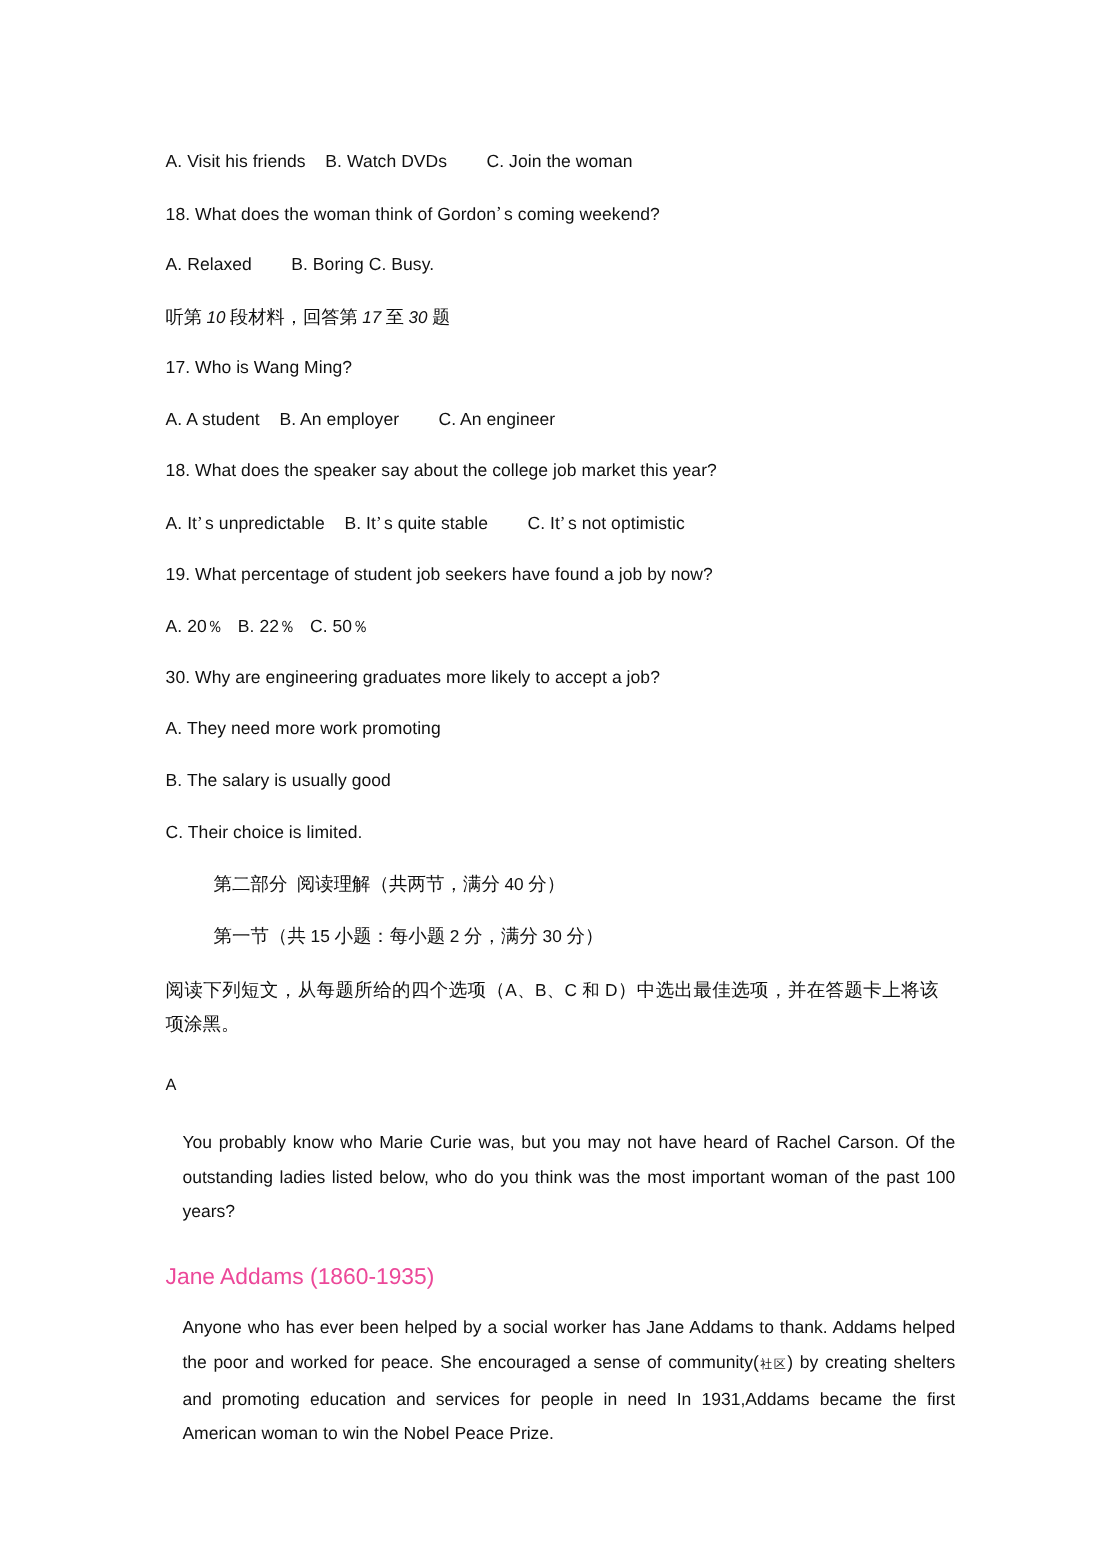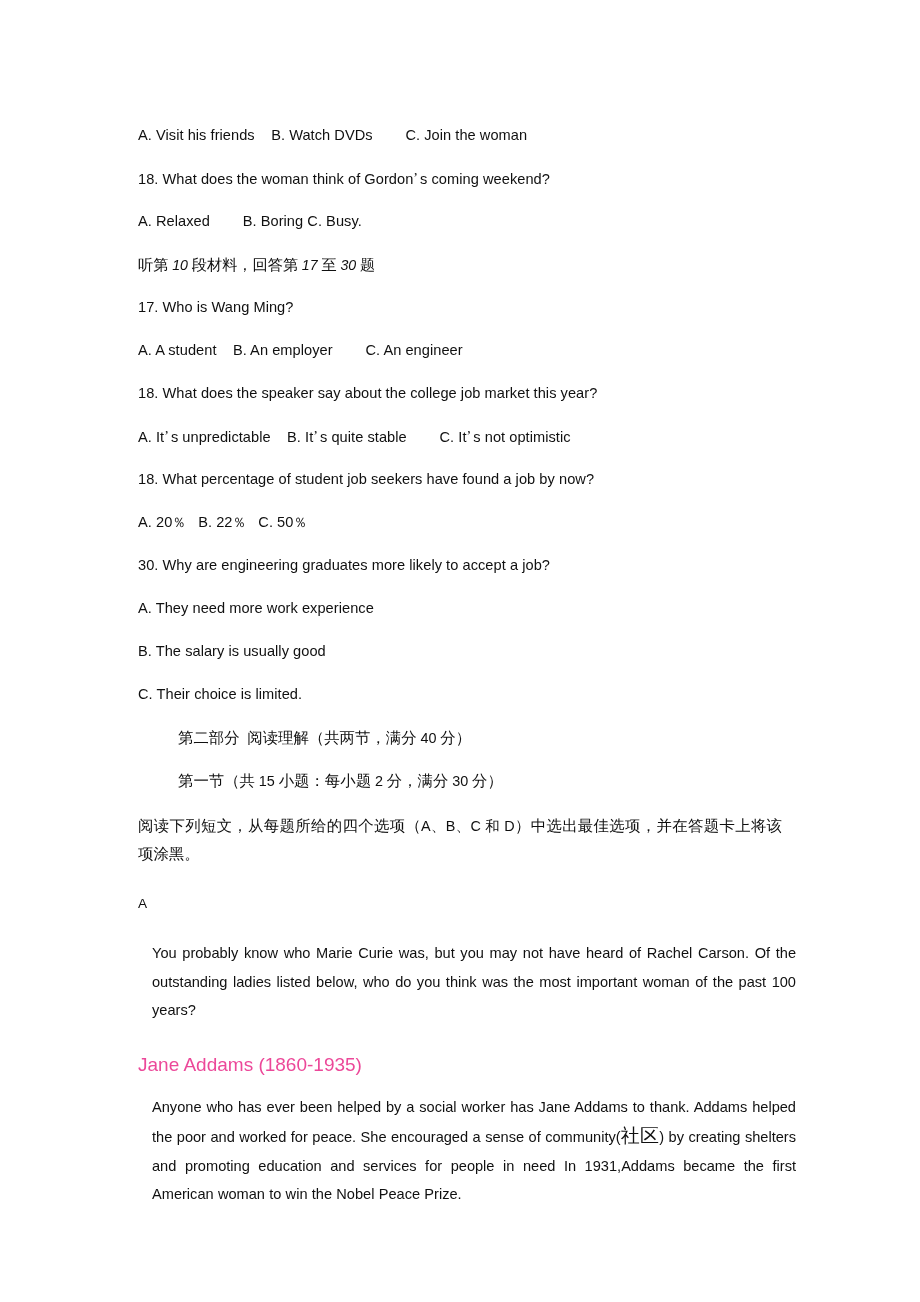--- a/index.html
+++ b/index.html
@@ -124,21 +124,21 @@
     word-spacing: 0.2px;
   }
   .en-heading {
     font-size: 19px;
     line-height: 28.6px;
     margin: 26px 0 12px 0;
     color: #ec4899;
   }
   .cn-gloss {
     font-family: "Liberation Serif", "DejaVu Serif", serif;
-    font-size: 19px;
+    font-size: 10px;
   }
 </style>
 </head>
 <body>
 
 <div class="page">
   <div class="content">
 
     <div class="qa-line">A. Visit his friends    B. Watch DVDs        C. Join the woman</div>
 
@@ -147,25 +147,25 @@
     <div class="qa-line">A. Relaxed        B. Boring C. Busy.</div>
 
     <div class="cn-line"><span>听第 </span><span class="num">10</span><span> 段材料，回答第 </span><span class="num">17</span><span> 至 </span><span class="num">30</span><span> 题</span></div>
 
     <div class="qa-line">17. Who is Wang Ming?</div>
     <div class="qa-line">A. A student    B. An employer        C. An engineer</div>
 
     <div class="qa-line">18. What does the speaker say about the college job market this year?</div>
     <div class="qa-line"><span>A. It</span><span class="apos">’</span><span>s unpredictable    B. It</span><span class="apos">’</span><span>s quite stable        C. It</span><span class="apos">’</span><span>s not optimistic</span></div>
 
-    <div class="qa-line">18. What percentage of student job seekers have found a job by now?</div>
+    <div class="qa-line">19. What percentage of student job seekers have found a job by now?</div>
     <div class="qa-line"><span>A. 20</span><span class="pct">％</span><span>   </span><span>B. 22</span><span class="pct">％</span><span>   </span><span>C. 50</span><span class="pct">％</span></div>
 
     <div class="qa-line">30. Why are engineering graduates more likely to accept a job?</div>
-    <div class="qa-line">A. They need more work experience</div>
+    <div class="qa-line">A. They need more work promoting</div>
     <div class="qa-line">B. The salary is usually good</div>
     <div class="qa-line">C. Their choice is limited.</div>
 
     <div class="section-heading"><span>第二部分  阅读理解（共两节，满分 </span><span class="num">40</span><span> 分）</span></div>
 
     <div class="section-heading"><span>第一节（共 </span><span class="num">15</span><span> 小题：每小题 </span><span class="num">2</span><span> 分，满分 </span><span class="num">30</span><span> 分）</span></div>
 
     <div class="cn-para"><span>阅读下列短文，从每题所给的四个选项（</span><span class="lat">A、B、C 和 D</span><span>）中选出最佳选项，并在答题卡上将该项涂黑。</span></div>
 
     <div class="passage-label">A</div>

